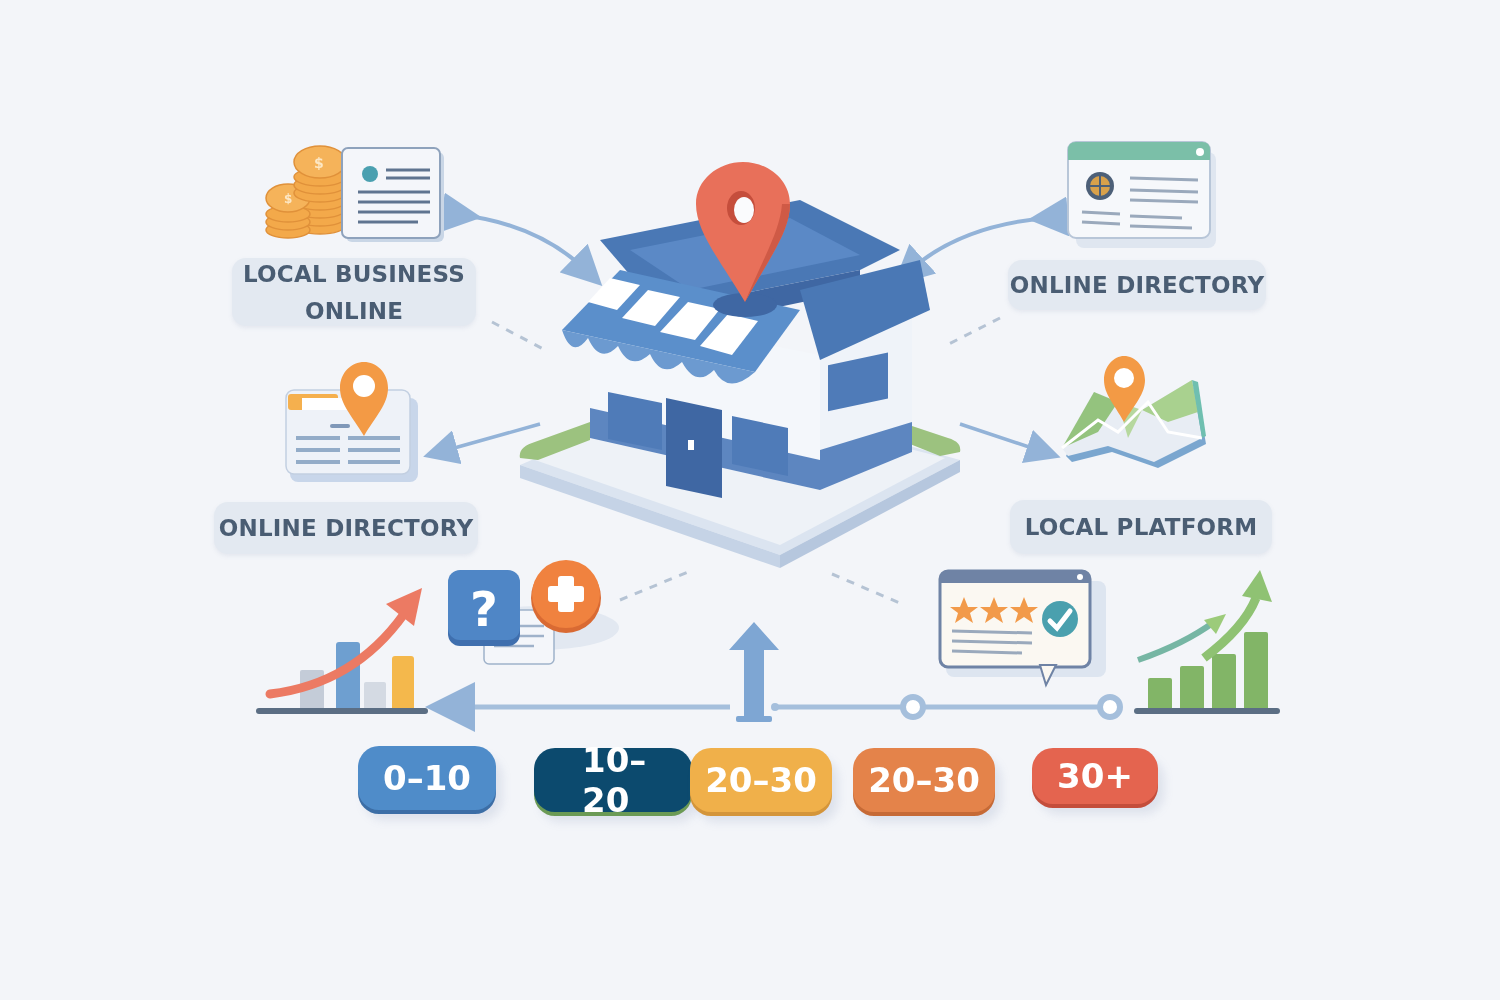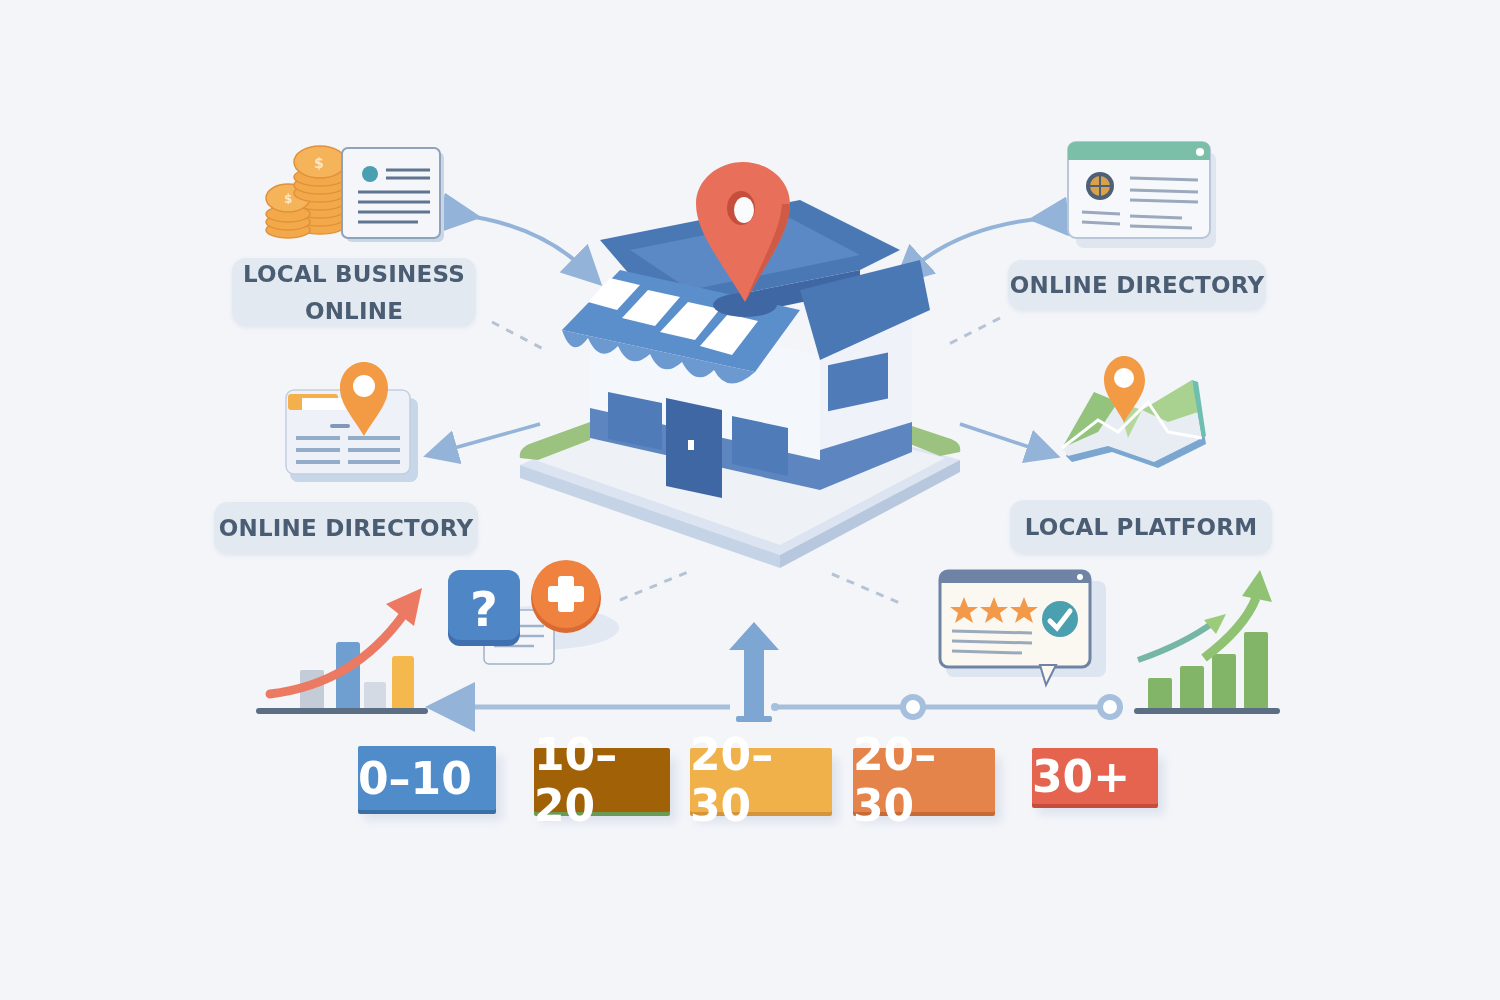--- a/index.html
+++ b/index.html
@@ -18,25 +18,25 @@
     font-weight:bold;
     font-size:23px;
     letter-spacing:0.2px;
     text-align:center;
     line-height:28px;
     box-shadow:0 2px 4px rgba(120,140,170,0.12);
     display:flex; align-items:center; justify-content:center;
   }
   .range-btn {
     position:absolute;
-    border-radius:2px;
+    border-radius:21px;
     color:#ffffff;
     font-weight:bold;
-    font-size:44px;
-    display:flex; align-items:center; justify-content:flex-start;
+    font-size:34px;
+    display:flex; align-items:center; justify-content:center;
     cursor:pointer;
   }
   svg { overflow:visible; }
 </style>
 </head>
 <body>
 
 <svg class="abs" width="1500" height="1000" style="left:0;top:0;">
   <defs>
     <marker id="ah" markerWidth="10" markerHeight="10" refX="5" refY="5" orient="auto">
@@ -253,21 +253,21 @@
   <path d="M4,92 Q50,76 80,54" stroke="#76b6a4" stroke-width="6" fill="none"></path>
   <polygon points="70,52 92,46 82,66" fill="#9ccb7a"></polygon>
   <path d="M70,90 Q110,60 122,30" stroke="#8fc273" stroke-width="9" fill="none"></path>
   <polygon points="108,28 126,2 138,34" fill="#8fc273"></polygon>
   <rect x="0" y="140" width="146" height="6" rx="3" fill="#5b6e84"></rect>
 </svg>
 
 <div class="range-btn" style="left:358px;top:746px;width:138px;height:64px;background:#4f8cc9;box-shadow:0 4px 0 #3c6ea6, 6px 10px 10px rgba(120,140,180,0.18);">
   <span>0–10</span>
 </div>
-<div class="range-btn" style="left:534px;top:748px;width:136px;height:64px;background:#a16207;box-shadow:0 4px 0 #6b9a55, 6px 10px 10px rgba(120,140,180,0.18);">
+<div class="range-btn" style="left:534px;top:748px;width:110px;height:64px;background:#0c4a6e;box-shadow:0 4px 0 #6b9a55, 6px 10px 10px rgba(120,140,180,0.18);padding-left:48px;">
   <span>10–20</span>
 </div>
 <div class="range-btn" style="left:690px;top:748px;width:142px;height:64px;background:#f0b04a;box-shadow:0 4px 0 #d4953a, 6px 10px 10px rgba(120,140,180,0.18);">
   <span>20–30</span>
 </div>
 <div class="range-btn" style="left:853px;top:748px;width:142px;height:64px;background:#e4834a;box-shadow:0 4px 0 #c66a36, 6px 10px 10px rgba(120,140,180,0.18);">
   <span>20–30</span>
 </div>
 <div class="range-btn" style="left:1032px;top:748px;width:126px;height:56px;background:#e4644f;box-shadow:0 4px 0 #c44d3b, 6px 10px 10px rgba(120,140,180,0.18);">
   <span>30+</span>

